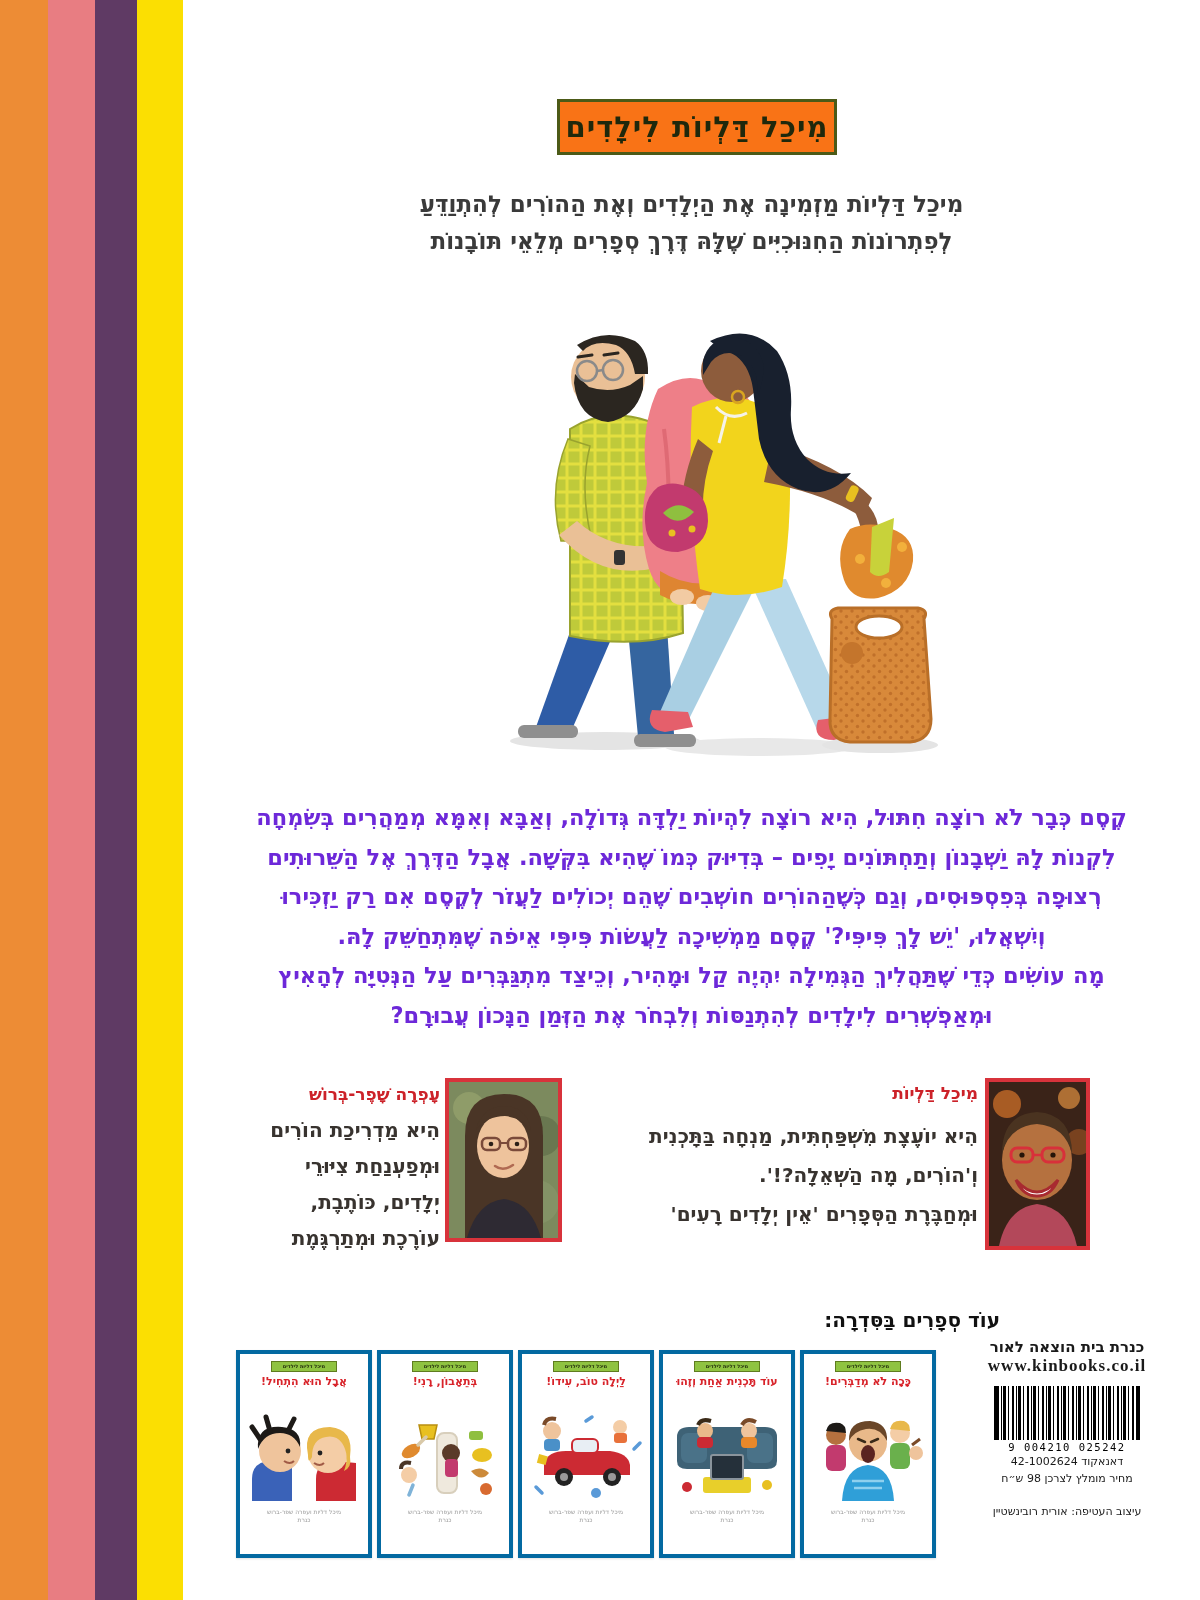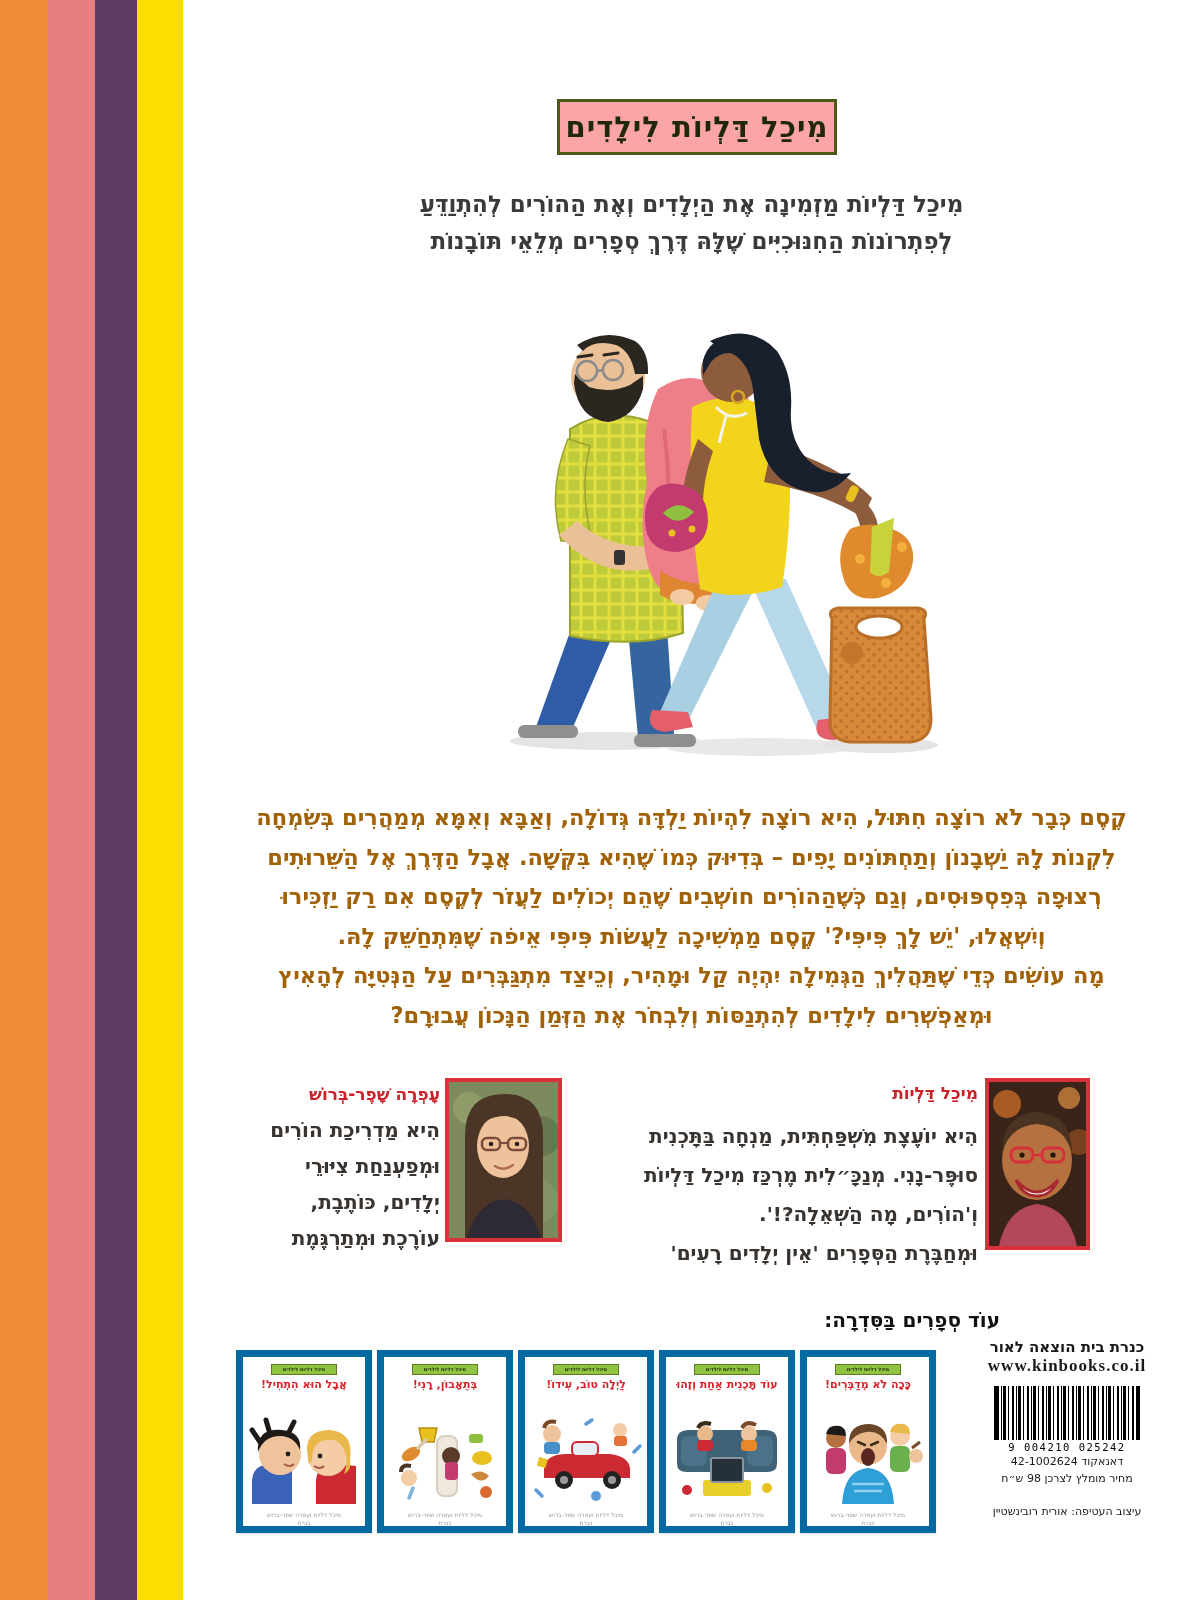--- a/index.html
+++ b/index.html
@@ -5,48 +5,48 @@
   html,body{margin:0;padding:0;background:#fff;}
   #page{position:relative;width:1200px;height:1600px;background:#ffffff;overflow:hidden;
         font-family:"DejaVu Sans",sans-serif;}
   .stripe{position:absolute;top:0;bottom:0;}
   .stripe.orange{left:0;width:48px;background:#ed8c35;}
   .stripe.salmon{left:48px;width:47px;background:#e87d82;}
   .stripe.purple{left:95px;width:42px;background:#5f3a64;}
   .stripe.yellow{left:137px;width:46px;background:#fbdf02;}
 
   .badge{position:absolute;left:557px;top:99px;width:280px;height:56px;
-         background:#fca5a5;border:3px solid #4c5a17;box-sizing:border-box;
+         background:#f97316;border:3px solid #4c5a17;box-sizing:border-box;
          display:flex;align-items:center;justify-content:center;}
   .badge span{font-size:29px;font-weight:bold;color:#1f280c;letter-spacing:1px;}
 
   .intro{position:absolute;left:183px;right:0;top:186px;text-align:center;
          font-size:23px;font-weight:bold;color:#3a3a3a;line-height:37px;}
 
   .family-art{position:absolute;left:420px;top:288px;width:520px;height:472px;}
 
   .synopsis{position:absolute;left:183px;right:0;top:798px;text-align:center;
-            font-size:22.5px;font-weight:bold;color:#a16207;line-height:39.5px;}
+            font-size:22.5px;font-weight:bold;color:#6d28d9;line-height:39.5px;}
 
   .author-name{font-size:17px;font-weight:bold;color:#cc2229;}
   .author-bio{font-size:20px;font-weight:bold;color:#38332f;}
   .author-right-text{position:absolute;right:222px;top:1083px;width:345px;text-align:right;}
   .author-right-text .author-bio{line-height:39px;margin-top:14px;}
   .author-left-text{position:absolute;left:264px;top:1084px;width:176px;text-align:right;}
   .author-left-text .author-bio{line-height:36px;margin-top:8px;}
   .photo-frame{position:absolute;border:4px solid #d8333b;box-sizing:border-box;background:#888;}
   .photo-right{left:985px;top:1078px;width:105px;height:172px;}
   .photo-left{left:445px;top:1078px;width:117px;height:164px;}
   .photo-frame svg{display:block;width:100%;height:100%;}
 
   .series-heading{position:absolute;right:200px;top:1308px;font-size:20px;font-weight:bold;
                   color:#111;white-space:nowrap;}
 
-  .book{position:absolute;top:1350px;width:136px;height:183px;background:#fff;
-        border:7px solid #0369a1;box-sizing:border-box;box-shadow:0 1px 2px rgba(0,0,0,.12);}
+  .book{position:absolute;top:1350px;width:136px;height:208px;background:#fff;
+        border:4px solid #0369a1;box-sizing:border-box;box-shadow:0 1px 2px rgba(0,0,0,.12);}
   .book .mini-badge{margin:7px auto 3px;width:66px;height:11px;background:#8fc341;
         border:1px solid #5f7c1f;box-sizing:border-box;color:#1f280c;font-size:5px;
         line-height:9px;text-align:center;font-weight:bold;overflow:hidden;}
   .book .book-title{color:#d8232a;font-weight:bold;font-size:11px;text-align:center;
         line-height:13px;height:27px;padding:0 4px;}
   .book .book-art{height:106px;display:flex;align-items:center;justify-content:center;}
   .book .book-art svg{width:120px;height:96px;}
   .book .book-credit{font-size:6px;color:#9a9a9a;text-align:center;line-height:8px;}
   .b1{left:236px;} .b2{left:377px;} .b3{left:518px;} .b4{left:659px;} .b5{left:800px;}
 
@@ -173,21 +173,20 @@
     <div>רְצוּפָה בְּפִסְפּוּסִים, וְגַם כְּשֶׁהַהוֹרִים חוֹשְׁבִים שֶׁהֵם יְכוֹלִים לַעֲזֹר לְקֶסֶם אִם רַק יַזְכִּירוּ</div>
     <div>וְיִשְׁאֲלוּ, 'יֵשׁ לָךְ פִּיפִּי?' קֶסֶם מַמְשִׁיכָה לַעֲשׂוֹת פִּיפִּי אֵיפֹה שֶׁמִּתְחַשֵּׁק לָהּ.</div>
     <div>מָה עוֹשִׂים כְּדֵי שֶׁתַּהֲלִיךְ הַגְּמִילָה יִהְיֶה קַל וּמָהִיר, וְכֵיצַד מִתְגַּבְּרִים עַל הַנְּטִיָּה לְהָאִיץ</div>
     <div>וּמְאַפְשְׁרִים לִילָדִים לְהִתְנַסּוֹת וְלִבְחֹר אֶת הַזְּמַן הַנָּכוֹן עֲבוּרָם?</div>
   </div>
 
   <div class="author-right-text" dir="rtl">
     <div class="author-name">מִיכַל דַּלְיוֹת</div>
     <div class="author-bio">
       <div>הִיא יוֹעֶצֶת מִשְׁפַּחְתִּית, מַנְחָה בַּתָּכְנִית</div>
-      <div>סוּפֶּר-נָנִי. מְנַכָּ״לִית מֶרְכַּז מִיכַל דַּלְיוֹת</div>
       <div>וְ'הוֹרִים, מָה הַשְּׁאֵלָה?!'.</div>
       <div>וּמְחַבֶּרֶת הַסְּפָרִים 'אֵין יְלָדִים רָעִים'</div>
     </div>
   </div>
   <div class="photo-frame photo-right">
     <svg viewBox="0 0 97 164">
       <rect width="97" height="164" fill="#3a2318"></rect>
       <circle cx="18" cy="22" r="14" fill="#c46a28" opacity=".8"></circle>
       <circle cx="80" cy="16" r="11" fill="#e09040" opacity=".7"></circle>
       <circle cx="90" cy="60" r="13" fill="#8a4a22" opacity=".8"></circle>

